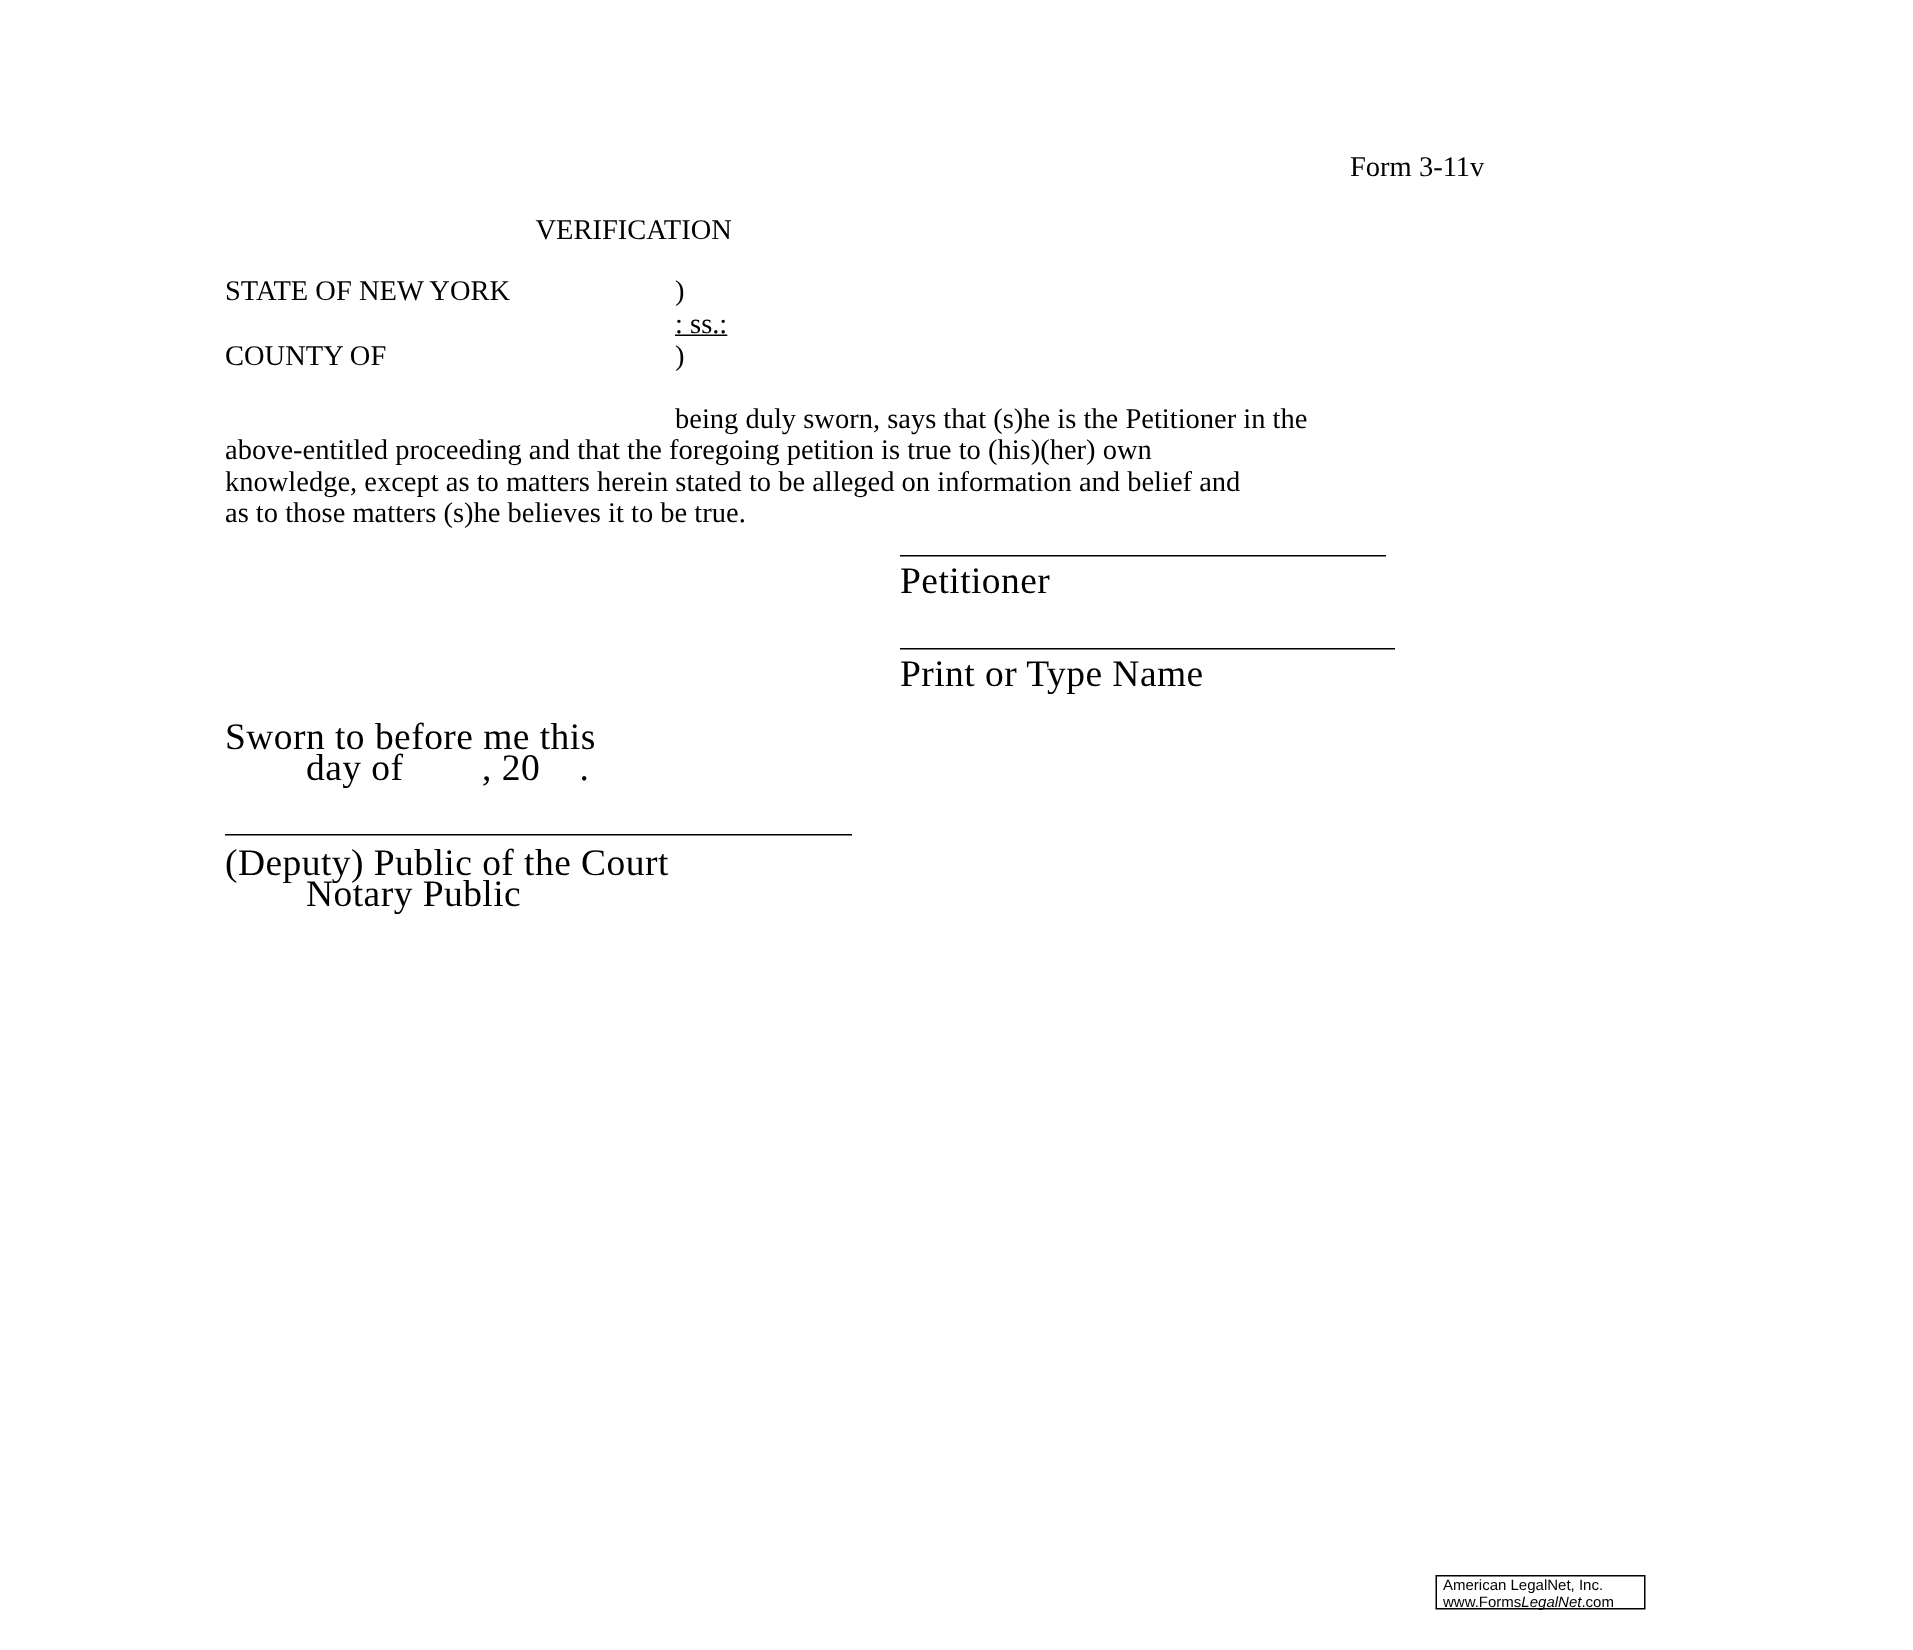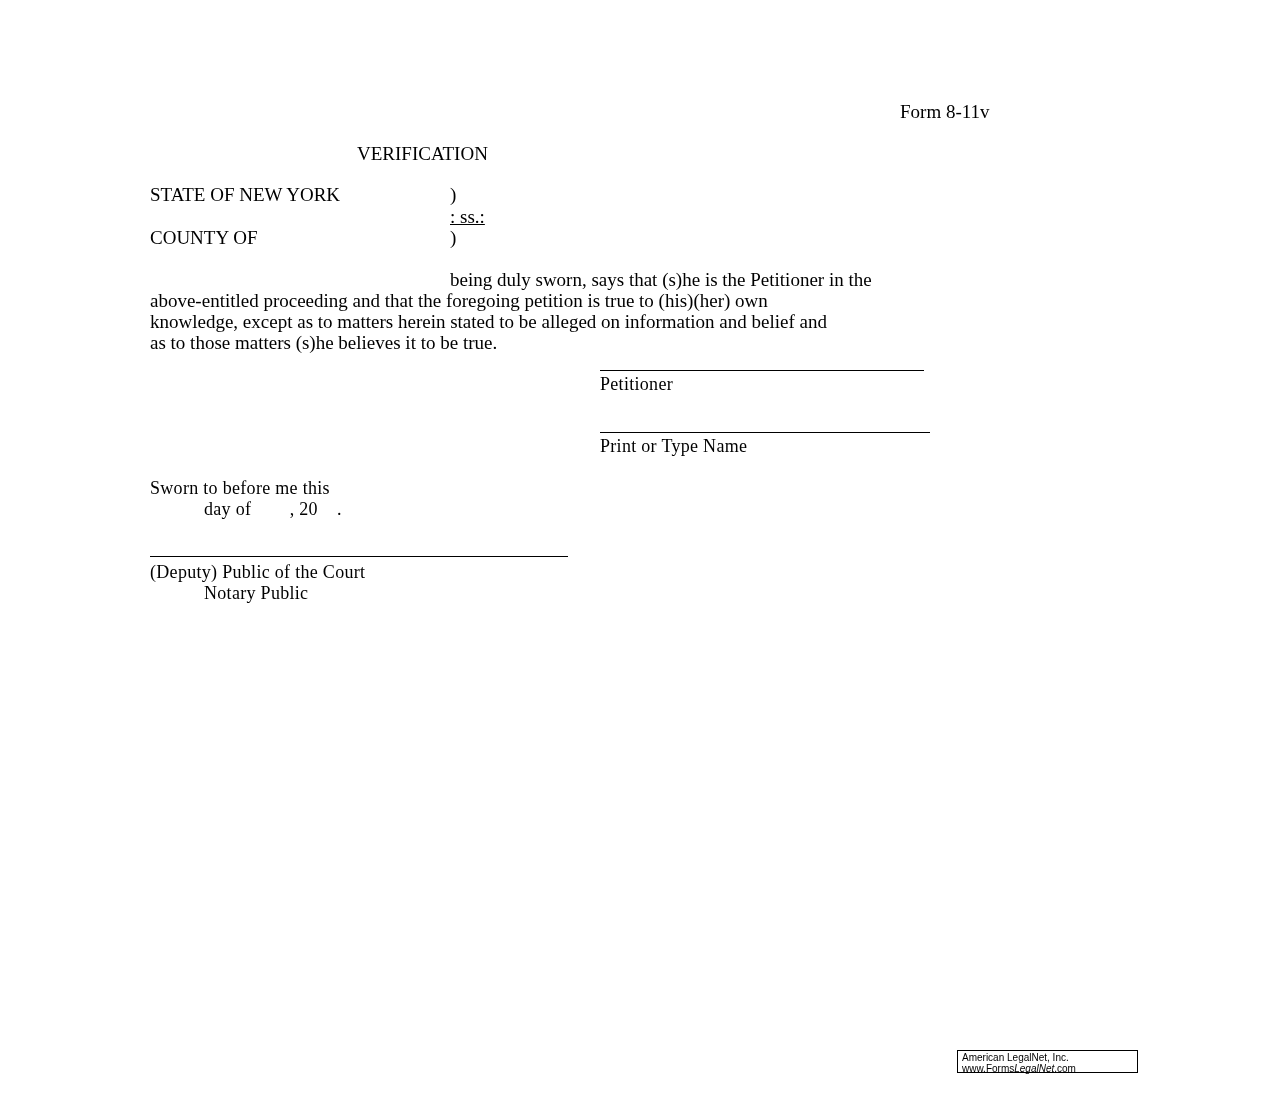--- a/index.html
+++ b/index.html
@@ -1,32 +1,32 @@
 <!DOCTYPE html>
 <html><head>
 <meta charset="utf-8">
 <style>
   html, body { margin: 0; padding: 0; background: #ffffff; }
   body { width: 1275px; height: 1100px; position: relative; overflow: hidden;
          font-family: "Liberation Serif", "DejaVu Serif", serif; color: #000; }
   .t { position: absolute; white-space: pre; line-height: 1; }
   .narrow { font-size: 19px; transform-origin: left top; }
-  .wide { font-size: 18px; letter-spacing: 0.3px; }
+  .wide { font-size: 25px; letter-spacing: 0.3px; }
   .line { position: absolute; border-top: 1.5px solid #000; height: 0; }
-  .stamp { position: absolute; left: 957px; top: 1050px; width: 181px; height: 23px;
+  .stamp { position: absolute; left: 957px; top: 1050px; width: 140px; height: 23px;
            border: 1px solid #000; font-family: "Liberation Sans", sans-serif;
            font-size: 10px; line-height: 11px; padding: 1px 0 0 4px; box-sizing: border-box; }
   .stamp i { font-style: italic; }
 </style>
 </head>
 <body>
 
 <div>
 
-  <div class="t narrow" style="left:900px; top:102px;">Form 8-11v</div>
+  <div class="t narrow" style="left:900px; top:102px;">Form 3-11v</div>
   <div class="t narrow" style="left:357px; top:144px;font-family:Liberation Serif, serif;">VERIFICATION</div>
 
   <div class="t narrow" style="left:150px; top:185px;">STATE OF NEW YORK</div>
   <div class="t narrow" style="left:450px; top:185px;">)</div>
   <div class="t narrow" style="left:450px; top:207px;text-decoration:underline;">: ss.:</div>
   <div class="t narrow" style="left:150px; top:228px;">COUNTY OF</div>
   <div class="t narrow" style="left:450px; top:228px;">)</div>
 
   <div class="t narrow" style="left:450px; top:270px;">being duly sworn, says that (s)he is the Petitioner in the</div>
   <div class="t narrow" style="left:150px; top:291px;">above-entitled proceeding and that the foregoing petition is true to (his)(her) own</div>

